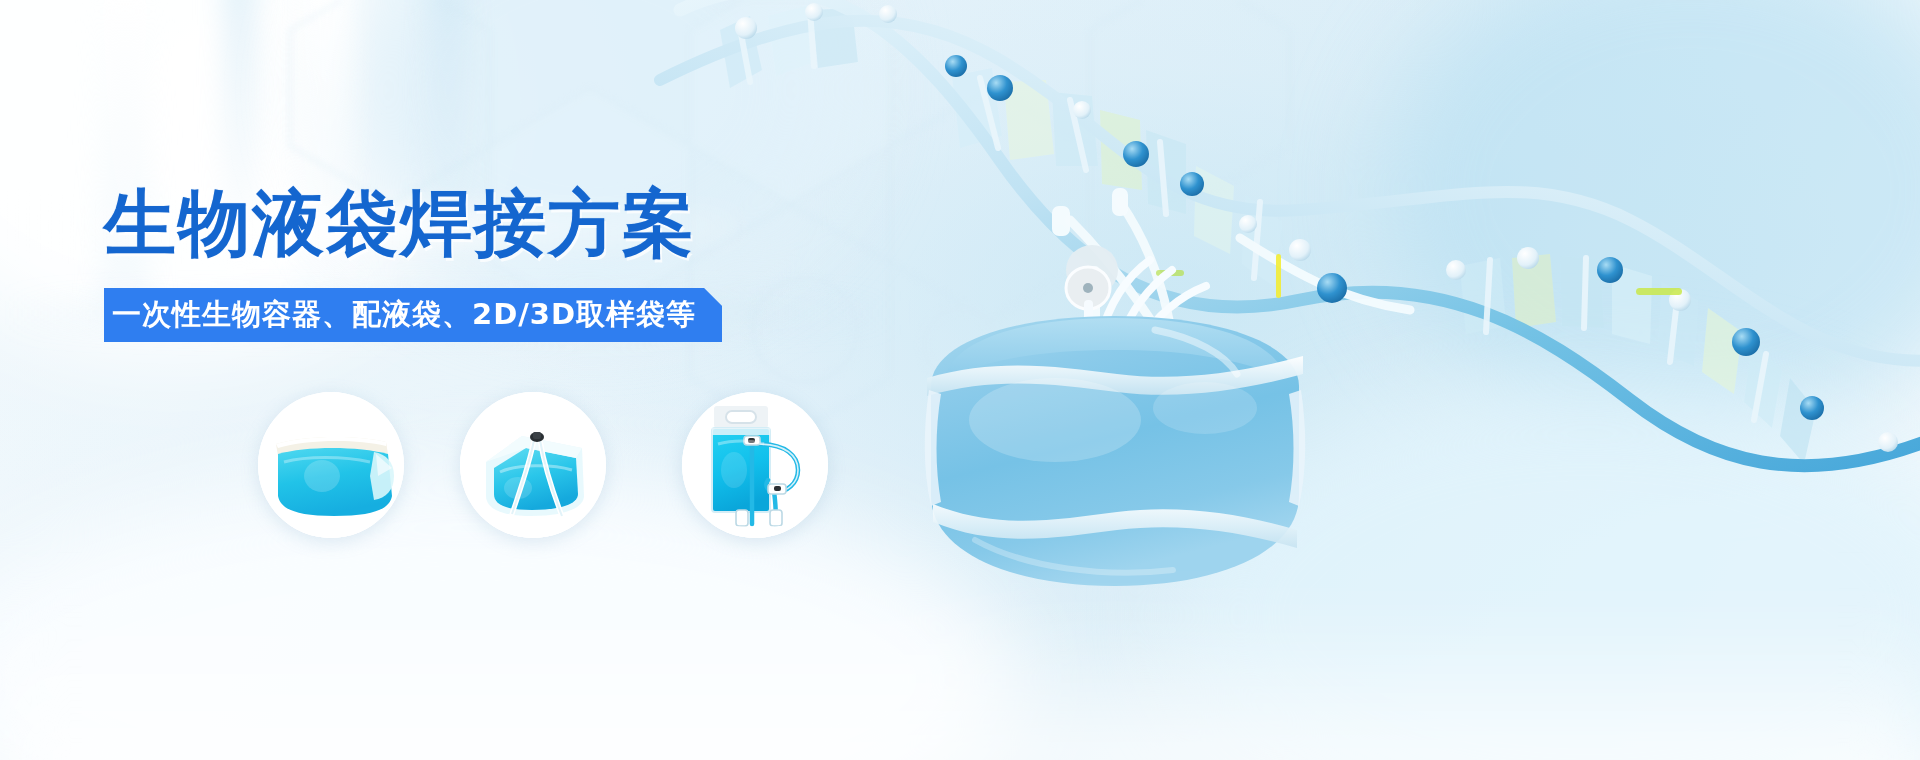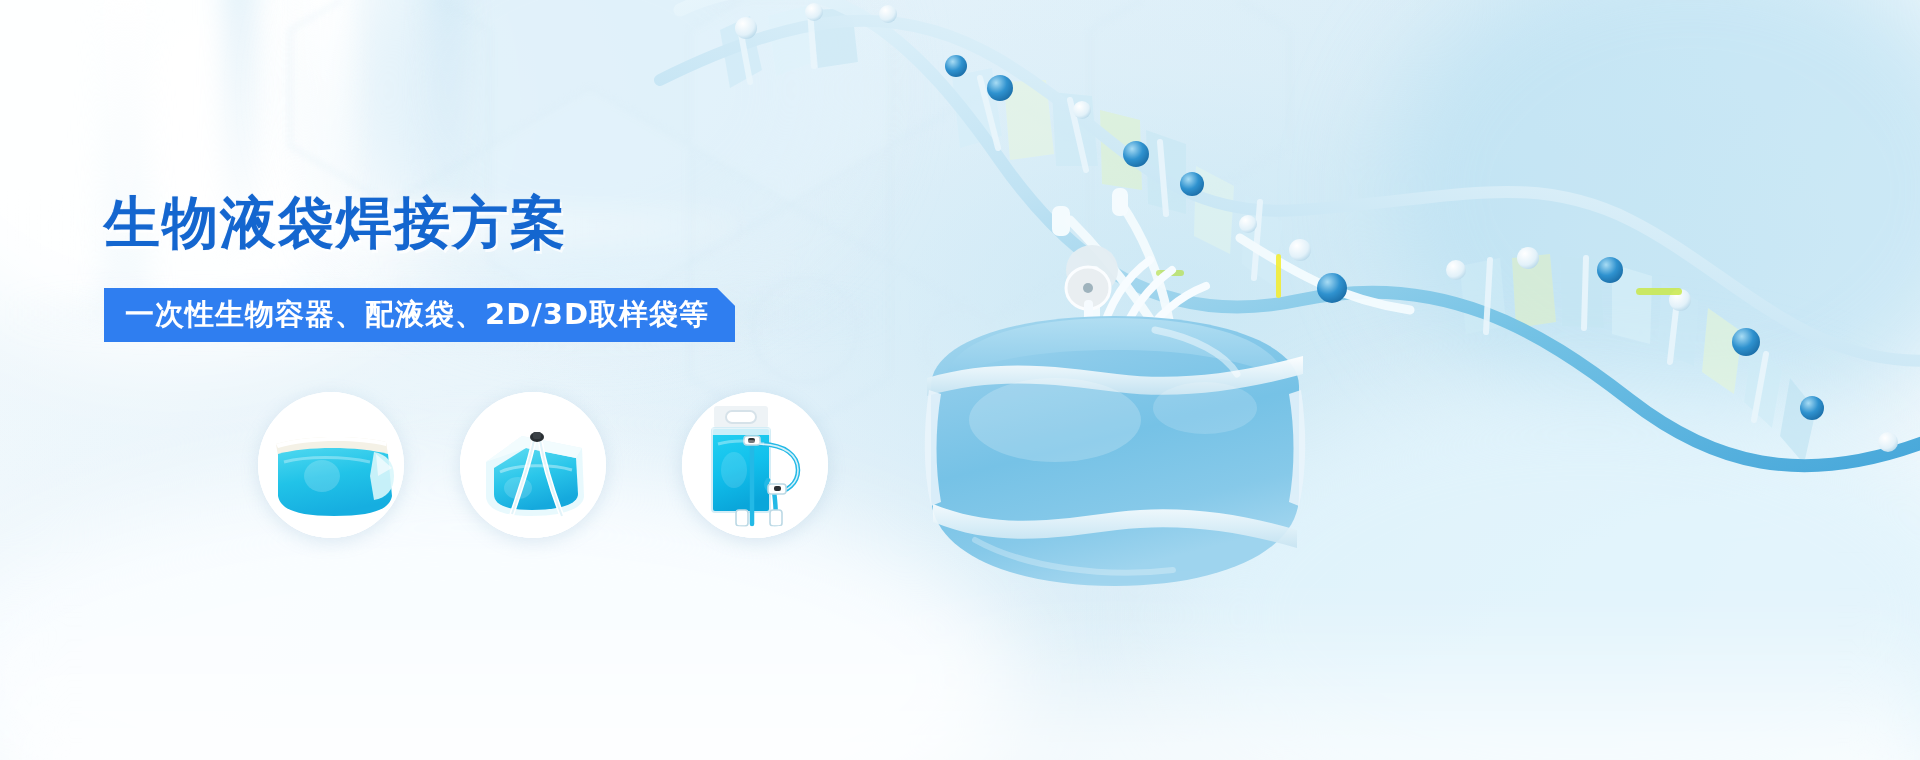--- a/index.html
+++ b/index.html
@@ -32,31 +32,31 @@
 
   
   #bigbag{
     position:absolute; left:905px; top:300px; width:420px; height:300px;
     pointer-events:none;
   }
 
   
   #headline{
     position:absolute; left:104px; top:180px;
-    font-size:56px; line-height:86px; font-weight:bold;
+    font-size:72px; line-height:86px; font-weight:bold;
     color:#1466cf; letter-spacing:2px;
     text-shadow:2px 3px 0 rgba(255,255,255,.75), 0 0 1px rgba(20,102,207,.4);
     white-space:nowrap;
     font-family:"DejaVu Sans","Liberation Sans",sans-serif;
   }
 
   
   #subbar{
     position:absolute; left:104px; top:288px;
-    height:54px; padding:0 26px 0 21px;
+    height:54px; padding:0 26px 0 8px;
     display:flex; align-items:center;
     background:#2f7ef0;
     color:#ffffff; font-size:29px; font-weight:bold; letter-spacing:1px;
     white-space:nowrap;
     clip-path:polygon(0 0, calc(100% - 18px) 0, 100% 18px, 100% 100%, 0 100%);
     font-family:"DejaVu Sans","Liberation Sans",sans-serif;
   }
 
   
   .pcircle{

